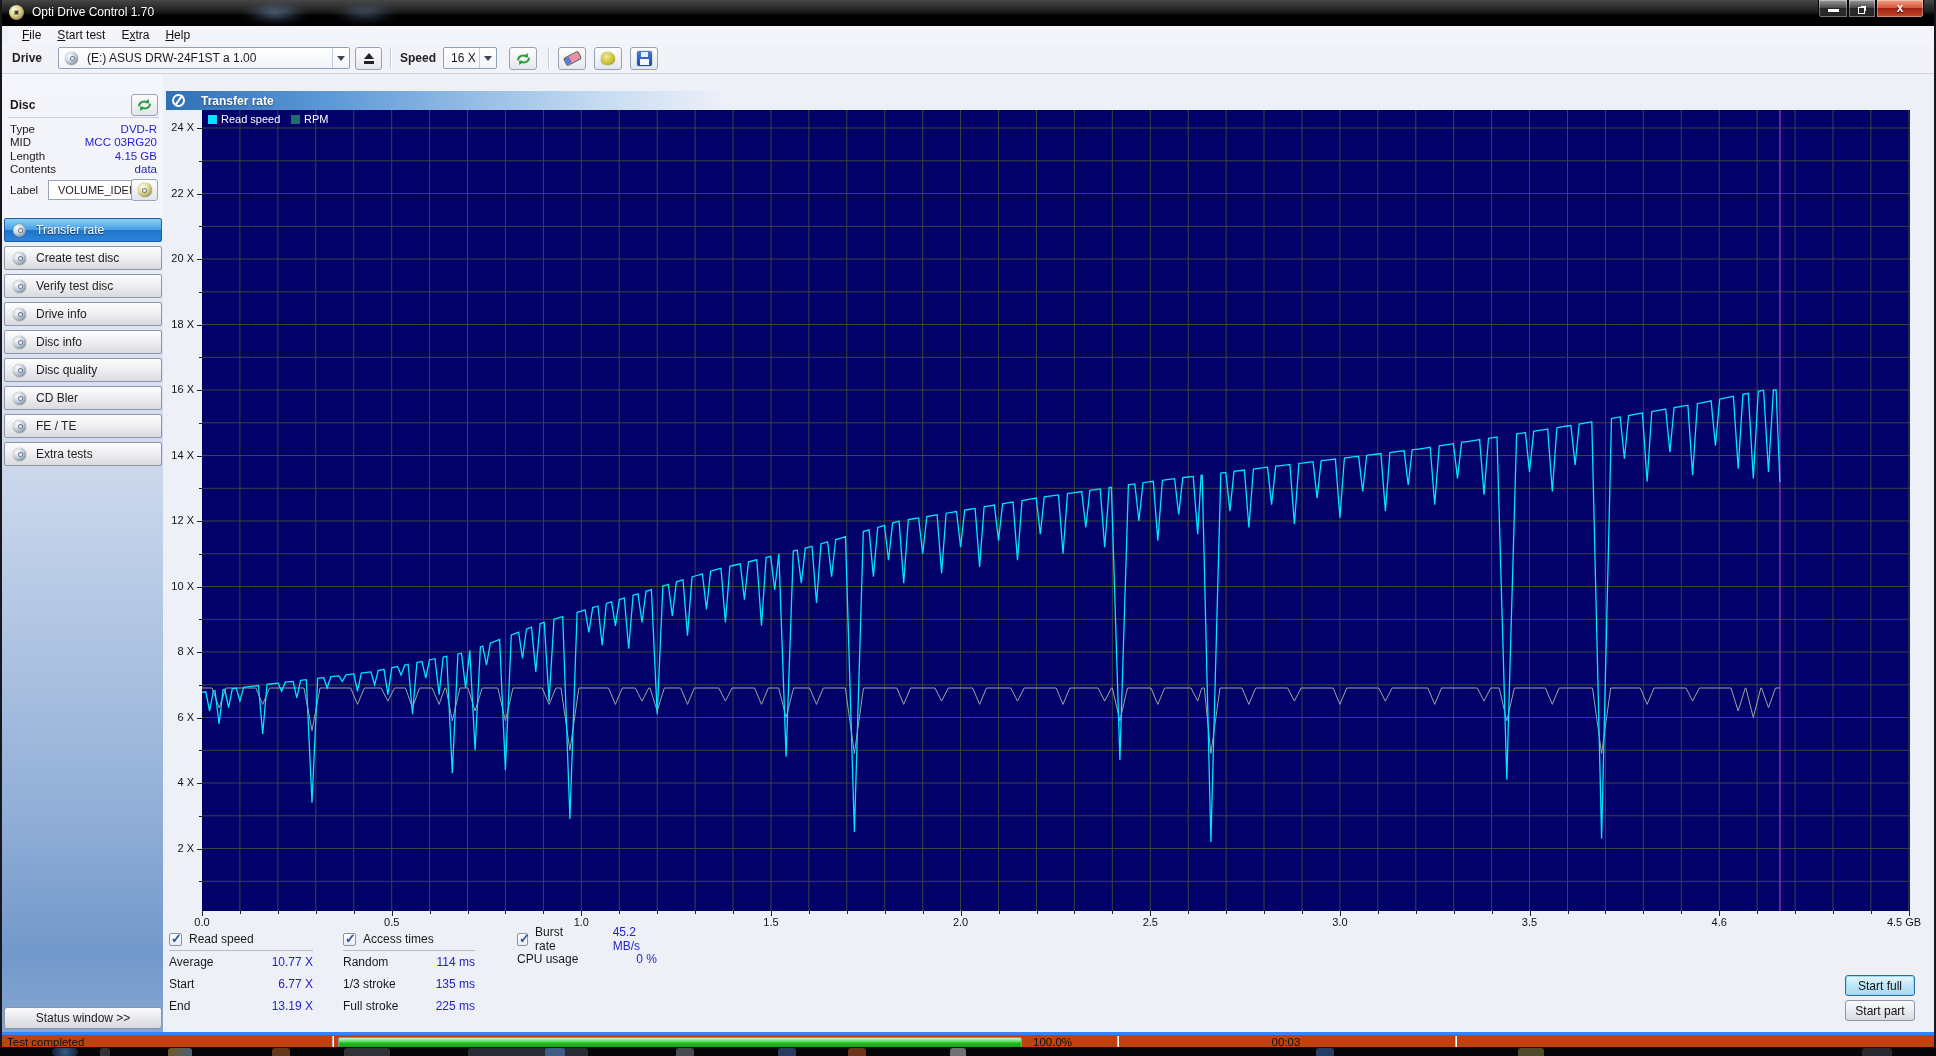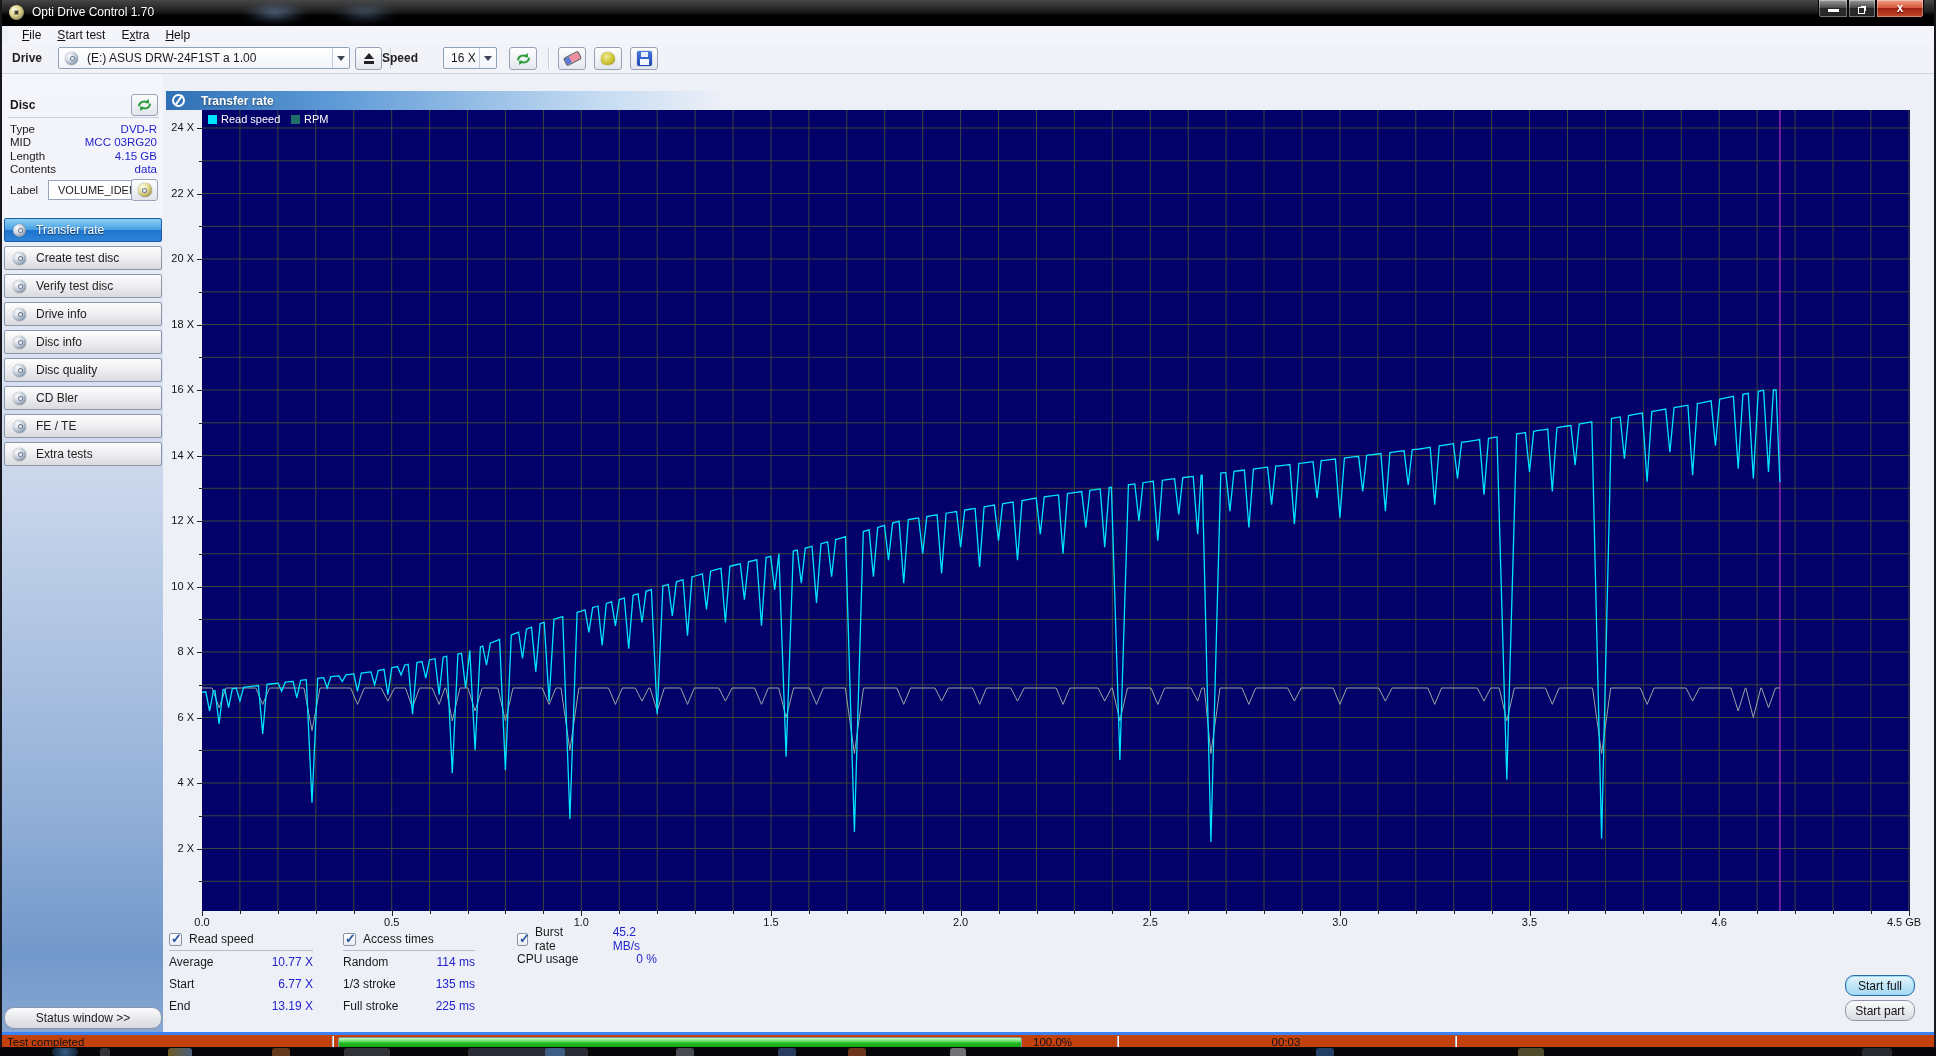--- a/index.html
+++ b/index.html
@@ -78,21 +78,21 @@
   .label-row { position:relative; margin-top:3px; height:24px; }
   .label-row .t { position:absolute; left:2px; top:5px; font-size:11.5px; }
   .label-input { position:absolute; left:40px; top:1px; width:84px; height:20px; background:#fff; border:1px solid #9aa4b8; font-size:11px; line-height:18px; padding-left:9px; overflow:hidden; white-space:nowrap; color:#222; }
   .label-row .mini-btn { top:0; }
 
   .nav { position:absolute; left:2px; top:144px; width:158px; }
   .nav-btn { position:relative; height:24px; margin-bottom:4px; border:1px solid #8d96a8; border-radius:2px;
     background:linear-gradient(#fefefe, #ececf0 55%, #d9dade); display:flex; align-items:center; padding-left:8px; gap:10px; color:#222; }
   .nav-btn .disc-icon { width:13px; height:13px; }
   .nav-btn.sel { background:linear-gradient(#8fd0f4, #47a0e4 48%, #1f74cf 52%, #2d84d8); border-color:#1a5ca6; color:#fff; text-shadow:0 1px 1px #135; }
-  .status-window-btn { position:absolute; left:2px; bottom:3px; width:158px; height:22px; border:1px solid #8d96a8; border-radius:10px;
+  .status-window-btn { position:absolute; left:2px; bottom:3px; width:158px; height:22px; border:1px solid #8d96a8; border-radius:3px;
     background:linear-gradient(#fbfbfd,#d6d8de); font-size:12px; color:#222; display:flex; align-items:center; justify-content:center; }
 
   
   .main { position:absolute; left:163px; top:74px; width:1771px; height:958px; background:#eef0f8; }
   .chart-header { position:absolute; left:3px; top:17px; width:560px; height:19px;
     background:linear-gradient(90deg, #2f6fb5 0%, #5e9ad7 30%, #c6dcf2 78%, rgba(238,240,248,0) 100%); display:flex; align-items:center; }
   .odc-icon { position:relative; width:13px; height:13px; margin-left:6px; border-radius:50%; border:2px solid #fff; background:transparent; }
   .odc-icon::after { content:""; position:absolute; left:4px; top:-2px; width:2px; height:12px; background:#fff; transform:rotate(35deg); }
   .chart-title { margin-left:16px; color:#fff; font-weight:bold; font-size:12px; text-shadow:0 1px 2px #246; }
 
@@ -109,21 +109,21 @@
   .chk { position:relative; width:13px; height:13px; border:1px solid #8a94a4; border-radius:2px;
     background:linear-gradient(#fff,#e8ecf4); display:inline-block; vertical-align:-2px; }
   .chk::after { content:"\2713"; position:absolute; left:1px; top:-3px; font-size:13px; font-weight:bold; color:#2a55a2; }
   .stat-col { position:absolute; top:0; }
   .stat-head { display:flex; align-items:center; gap:7px; height:18px; font-weight:normal; }
   .stat-rule { height:1px; background:#b8bcc6; margin-top:2px; }
   .stat-row { display:flex; justify-content:space-between; height:22px; align-items:center; }
   .stat-row .v { color:#2323cc;margin-left:18px; }
   .burst-val { color:#2323cc; margin-left:28px; }
 
-  .start-btn { position:absolute; left:1682px; width:70px; height:21px; border-radius:9px; font-size:12px; color:#111;
+  .start-btn { position:absolute; left:1682px; width:70px; height:21px; border-radius:3px; font-size:12px; color:#111;
     display:flex; align-items:center; justify-content:center; }
   .start-full { top:45px; border:1px solid #2c6aa8; background:linear-gradient(#e8f7fd,#bfe5f7 50%,#a6d9f2); box-shadow:inset 0 0 0 1px #9adcf5; }
   .start-part { top:70px; border:1px solid #8d96a8; background:linear-gradient(#fbfbfd,#d9dbe1); }
 
   
   .statusbar { position:absolute; left:0; top:1032px; width:1936px; height:15px; background:#c2410c; border-top:3px solid #3b82f6; font-size:11.5px; }
   .sb-text { position:absolute; top:1px; color:#111; }
   .sb-sep { position:absolute; top:1px; width:1px; height:13px; background:#b9bec8; box-shadow:1px 0 0 #fff; }
   .progress { position:absolute; left:338px; top:2px; width:684px; height:11px; border:1px solid #8e9296; border-radius:2px;
     background:#f4f4f4; overflow:hidden; }
@@ -178,21 +178,21 @@
           <span class="tri-down"></span>
         </span>
     </div>
     <div class="tb-btn" style="left:353px; width:27px">
       <span class="eject-glyph">
           <span class="t"></span>
           <span class="b"></span>
         </span>
     </div>
     <div class="tb-sep" style="left:388px"></div>
-    <div class="tb-label" style="left:380px">Speed</div>
+    <div class="tb-label" style="left:398px">Speed</div>
     <div class="combo" style="left:441px; width:54px; padding-left:7px">
       <span>16 X</span>
       <span class="arrow-zone">
           <span class="tri-down"></span>
         </span>
     </div>
     <div class="tb-btn" style="left:507px; width:28px">
       <svg class="refresh-glyph" viewBox="0 0 16 15">
         <path d="M2 9 a5.5 5.5 0 0 1 9.5 -3.5" fill="none" stroke="#2a9a3a" stroke-width="2"></path>
         <path d="M12.5 1 L12.8 6 L8.2 4.4 Z" fill="#2a9a3a"></path>

